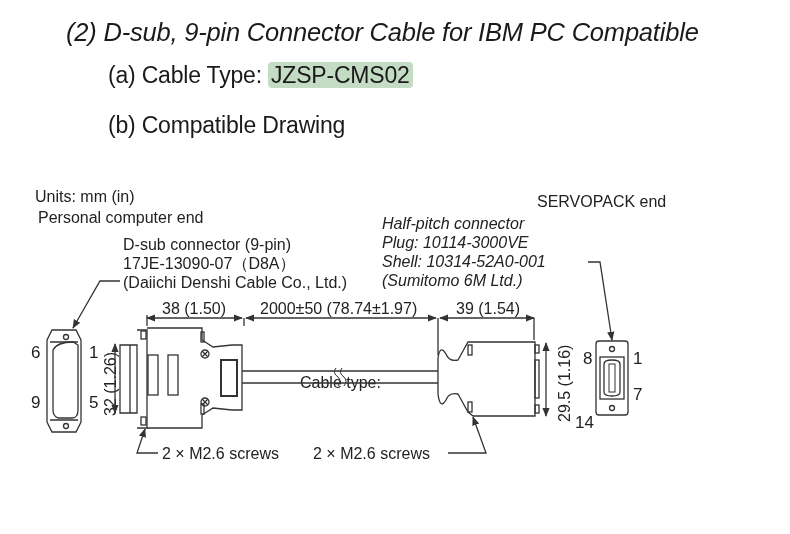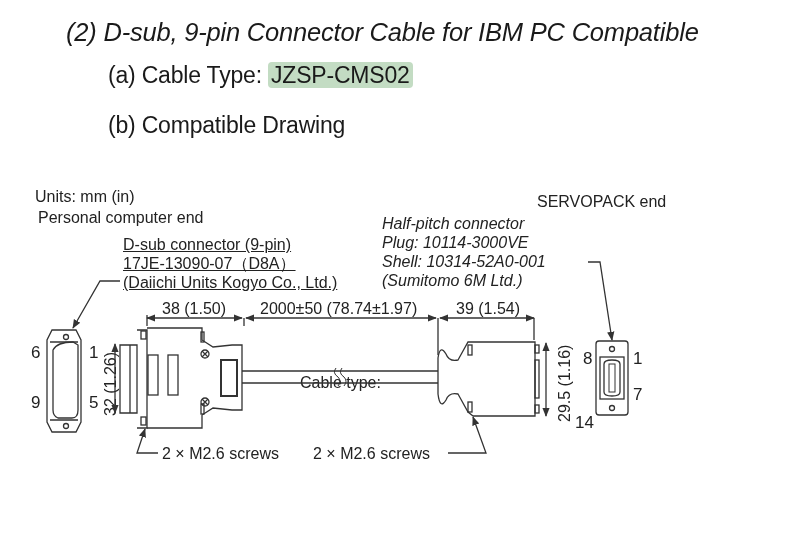--- a/index.html
+++ b/index.html
@@ -20,24 +20,24 @@
 <div class="abs h1" style="left:66px; top:18px;">(2) D-sub, 9-pin Connector Cable for IBM PC Compatible</div>
 <div class="abs h2" style="left:108px; top:62px;">
   <span>(a) Cable Type: </span><span class="hl">JZSP-CMS02</span>
 </div>
 <div class="abs h2" style="left:108px; top:112px;">(b) Compatible Drawing</div>
 
 <div class="abs lbl" style="left:35px; top:187px;">Units: mm (in)</div>
 <div class="abs lbl" style="left:38px; top:208px;">Personal computer end</div>
 <div class="abs lbl" style="left:537px; top:192px;">SERVOPACK end</div>
 
-<div class="abs lbl" style="left:123px; top:235px;text-decoration:underline;">
+<div class="abs lbl" style="left:123px; top:235px;">
   <div>D-sub connector (9-pin)</div>
   <div>17JE-13090-07（D8A）</div>
-  <div>(Daiichi Units Kogyo Co., Ltd.)</div>
+  <div>(Daiichi Denshi Cable Co., Ltd.)</div>
 </div>
 
 <div class="abs lbl" style="left:382px; top:214px;font-style:italic;">
   <div>Half-pitch connector</div>
   <div>Plug: 10114-3000VE</div>
   <div>Shell: 10314-52A0-001</div>
   <div>(Sumitomo 6M Ltd.)</div>
 </div>
 
 <div class="abs lbl" style="left:162px; top:299px;">38 (1.50)</div>

